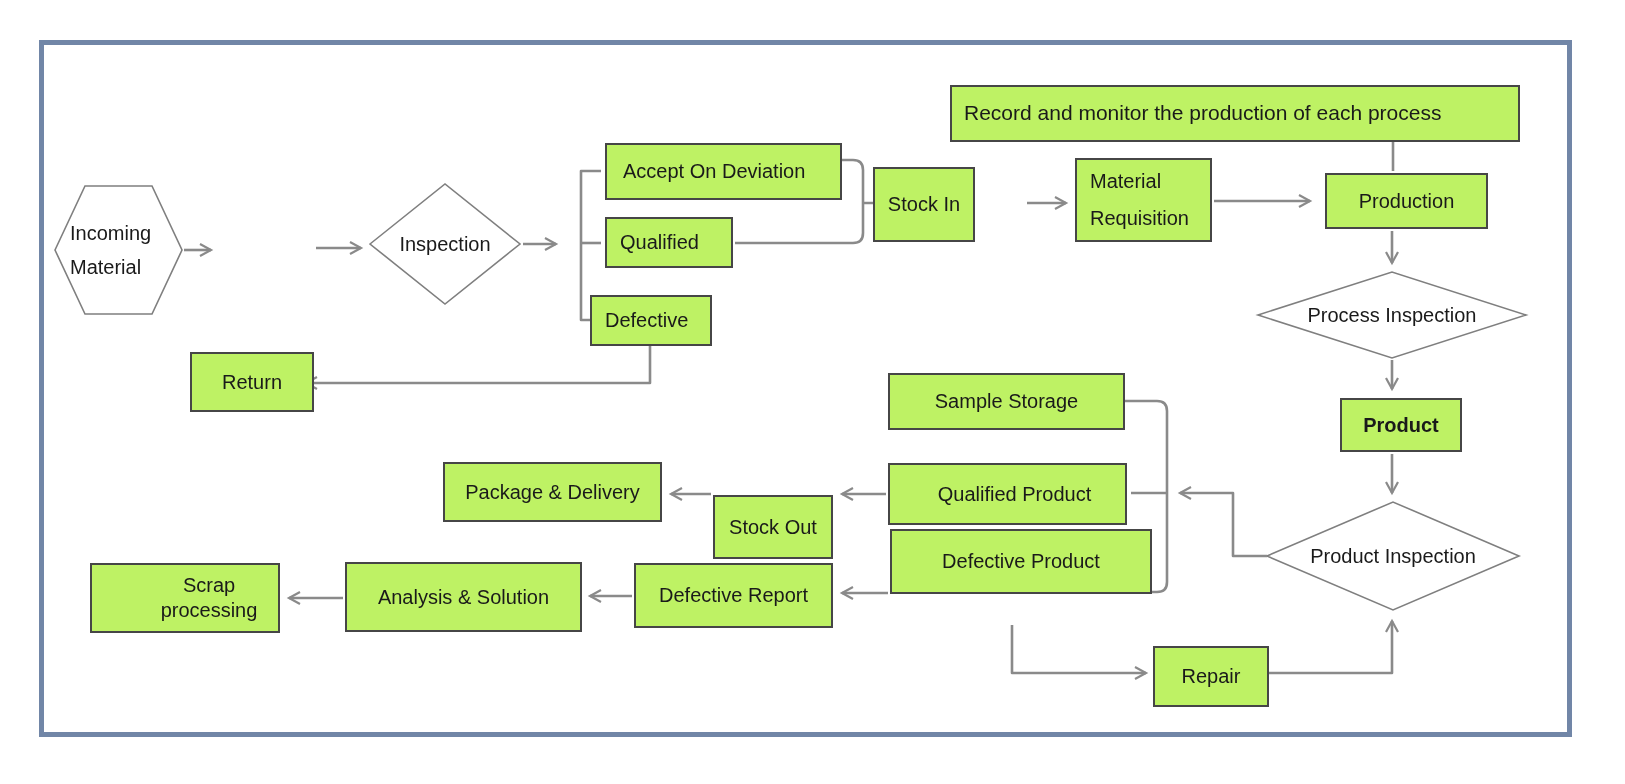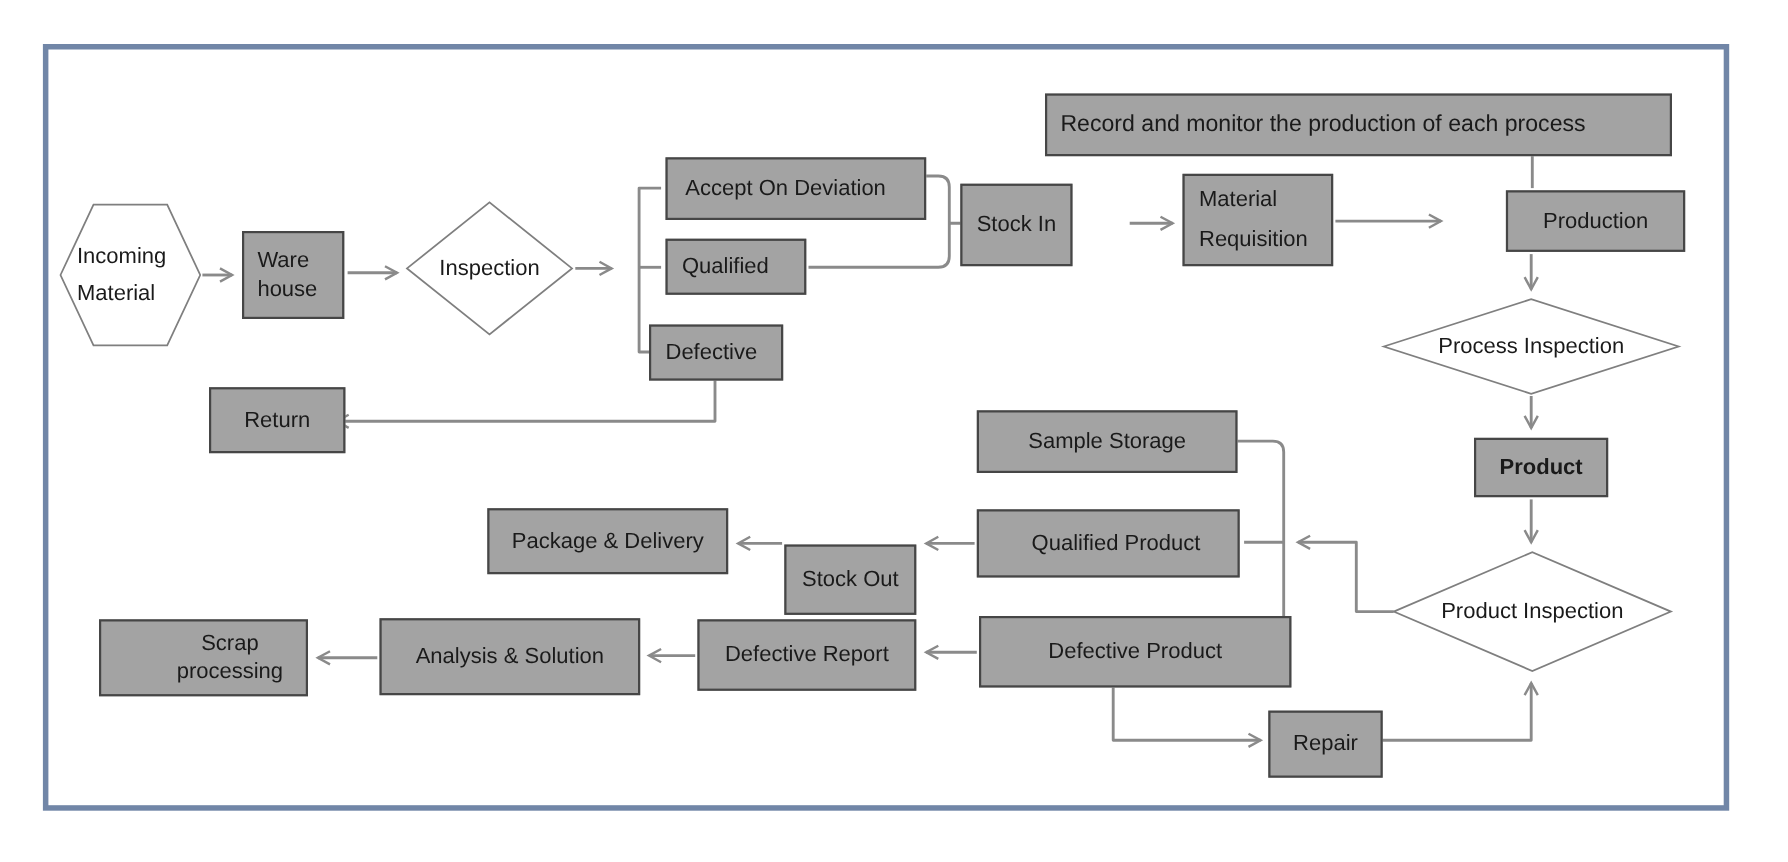--- a/index.html
+++ b/index.html
@@ -9,21 +9,21 @@
   *{margin:0;padding:0;box-sizing:border-box;}
   body{background:var(--background,#fff);font-family:"Liberation Sans",sans-serif;color:var(--text,#1a1a1a);}
   .stage{position:relative;width:1625px;height:784px;overflow:hidden;background:var(--background,#fff);}
   .frame{position:absolute;left:39px;top:40px;width:1533px;height:697px;border:5px solid var(--frame,#7186a7);}
   svg.diagram{position:absolute;left:0;top:0;}
   .shape{fill:#ffffff;stroke:var(--shape_border,#7f7f7f);stroke-width:1.6px;}
   .connector{fill:none;stroke:var(--connector,#8a8a8a);stroke-width:2.6px;stroke-linejoin:round;}
   .arrowhead{fill:none;stroke:var(--connector,#8a8a8a);stroke-width:2.2px;}
   .node{position:absolute;display:flex;align-items:center;justify-content:center;
         text-align:center;white-space:pre-line;font-size:20px;line-height:1.25;color:var(--text,#1a1a1a);}
-  .rect-node{border:2px solid var(--rect_border,#464646);background:#a3a3a3;}
+  .rect-node{border:2px solid var(--rect_border,#464646);background:#bef264;}
   .label-only{background:transparent;}
   .align-left{justify-content:flex-start;text-align:left;}
   .pad12{padding-left:12px;} .pad13{padding-left:13px;} .pad16{padding-left:16px;}
   .lh13{line-height:1.3;} .lh17{line-height:1.7;} .lh185{line-height:1.85;}
   .fs21{font-size:21px;}
 </style>
 </head>
 <body>
 
 <div class="stage">
@@ -62,40 +62,38 @@
     <path class="connector" d="M 711 494 H 671" marker-end="url(#arrow)"></path>
     <path class="connector" d="M 888 593 H 842" marker-end="url(#arrow)"></path>
     <path class="connector" d="M 632 596 H 590" marker-end="url(#arrow)"></path>
     <path class="connector" d="M 343 598 H 289" marker-end="url(#arrow)"></path>
     <path class="connector" d="M 1012 625 V 673 H 1146" marker-end="url(#arrow)"></path>
     <path class="connector" d="M 1253 673 H 1392 V 621" marker-end="url(#arrow)"></path>
     <path class="connector" d="M 650 346 V 383 H 306" marker-end="url(#arrow)"></path>
   </svg>
 
   <div class="node rect-node align-left pad12 fs21" style="left:950px;top:85px;width:570px;height:57px;">Record and monitor the production of each process</div>
-  <div class="node rect-node align-left pad12 lh13" style="left:220px;top:210px;width:93px;height:80px;">Ware
-house</div>
   <div class="node rect-node align-left pad16" style="left:605px;top:143px;width:237px;height:57px;">Accept On Deviation</div>
   <div class="node rect-node align-left pad13" style="left:605px;top:217px;width:128px;height:51px;">Qualified</div>
   <div class="node rect-node align-left pad13" style="left:590px;top:295px;width:122px;height:51px;">Defective</div>
   <div class="node rect-node" style="left:190px;top:352px;width:124px;height:60px;">Return</div>
   <div class="node rect-node" style="left:873px;top:167px;width:102px;height:75px;">Stock In</div>
   <div class="node rect-node align-left pad13 lh185" style="left:1075px;top:158px;width:137px;height:84px;">Material
 Requisition</div>
-  <div class="node rect-node" style="left:1325px;top:173px;width:163px;height:56px;margin-left:44px;">Production</div>
+  <div class="node rect-node" style="left:1325px;top:173px;width:163px;height:56px;">Production</div>
   <div class="node rect-node" style="left:1340px;top:398px;width:122px;height:54px;font-weight:bold;">Product</div>
   <div class="node rect-node" style="left:888px;top:373px;width:237px;height:57px;">Sample Storage</div>
   <div class="node rect-node" style="left:888px;top:463px;width:239px;height:62px;padding-left:14px;">Qualified Product</div>
-  <div class="node rect-node" style="left:890px;top:560px;width:284px;height:65px;">Defective Product</div>
+  <div class="node rect-node" style="left:890px;top:529px;width:262px;height:65px;">Defective Product</div>
   <div class="node rect-node" style="left:713px;top:463px;width:120px;height:64px;margin-top:32px;">Stock Out</div>
   <div class="node rect-node" style="left:443px;top:462px;width:219px;height:60px;">Package &amp; Delivery</div>
   <div class="node rect-node" style="left:634px;top:563px;width:199px;height:65px;">Defective Report</div>
   <div class="node rect-node" style="left:345px;top:562px;width:237px;height:70px;">Analysis &amp; Solution</div>
   <div class="node rect-node" style="left:90px;top:563px;width:190px;height:70px;padding-left:48px;">Scrap processing</div>
-  <div class="node rect-node" style="left:1153px;top:646px;width:104px;height:61px;">Repair</div>
+  <div class="node rect-node" style="left:1153px;top:646px;width:116px;height:61px;">Repair</div>
 
   <div class="node label-only align-left lh17" style="left:66px;top:192px;width:112px;height:116px;padding-left:4px;">Incoming
 Material</div>
   <div class="node label-only" style="left:370px;top:217px;width:150px;height:54px;">Inspection</div>
   <div class="node label-only" style="left:1258px;top:288px;width:268px;height:54px;">Process Inspection</div>
   <div class="node label-only" style="left:1267px;top:529px;width:252px;height:54px;">Product Inspection</div>
 
 </div>
 
 </body></html>

